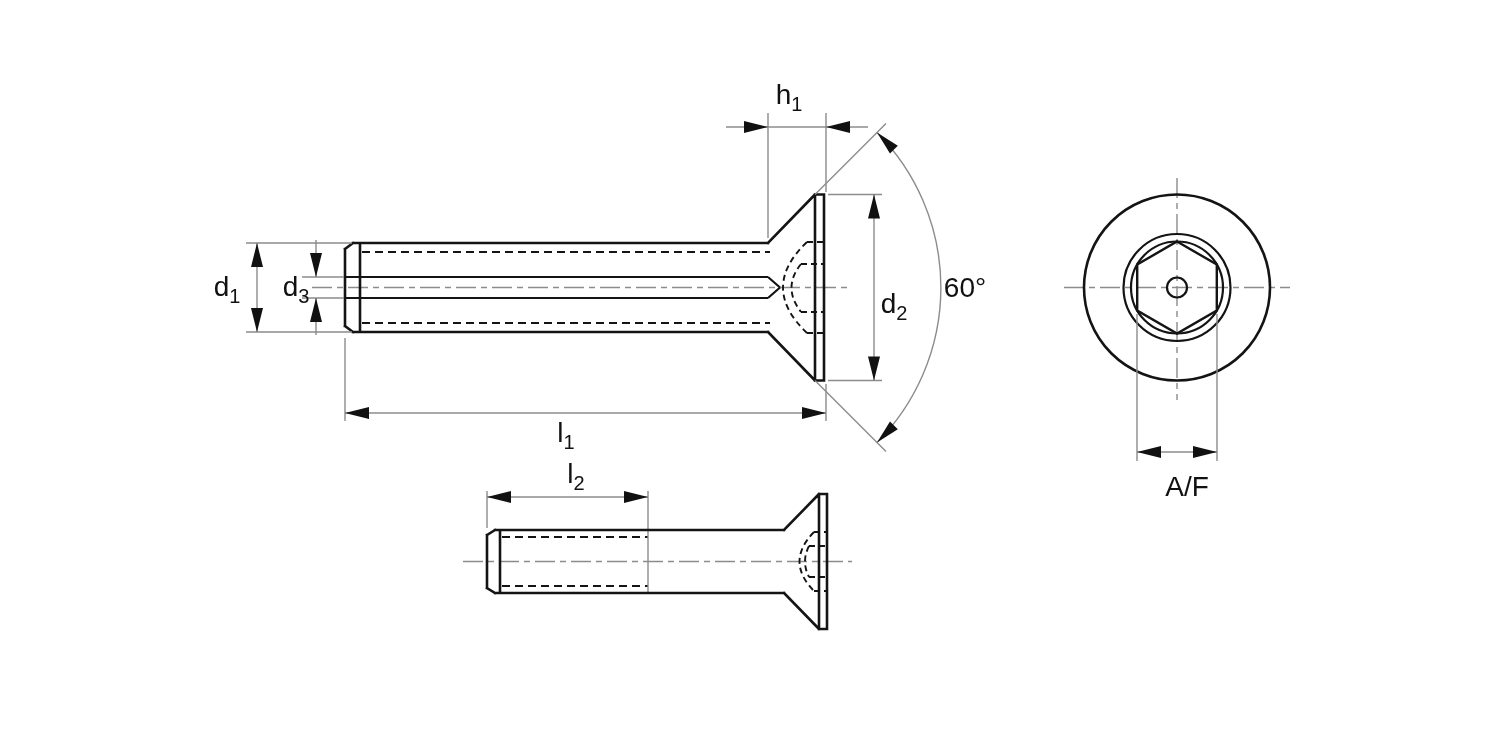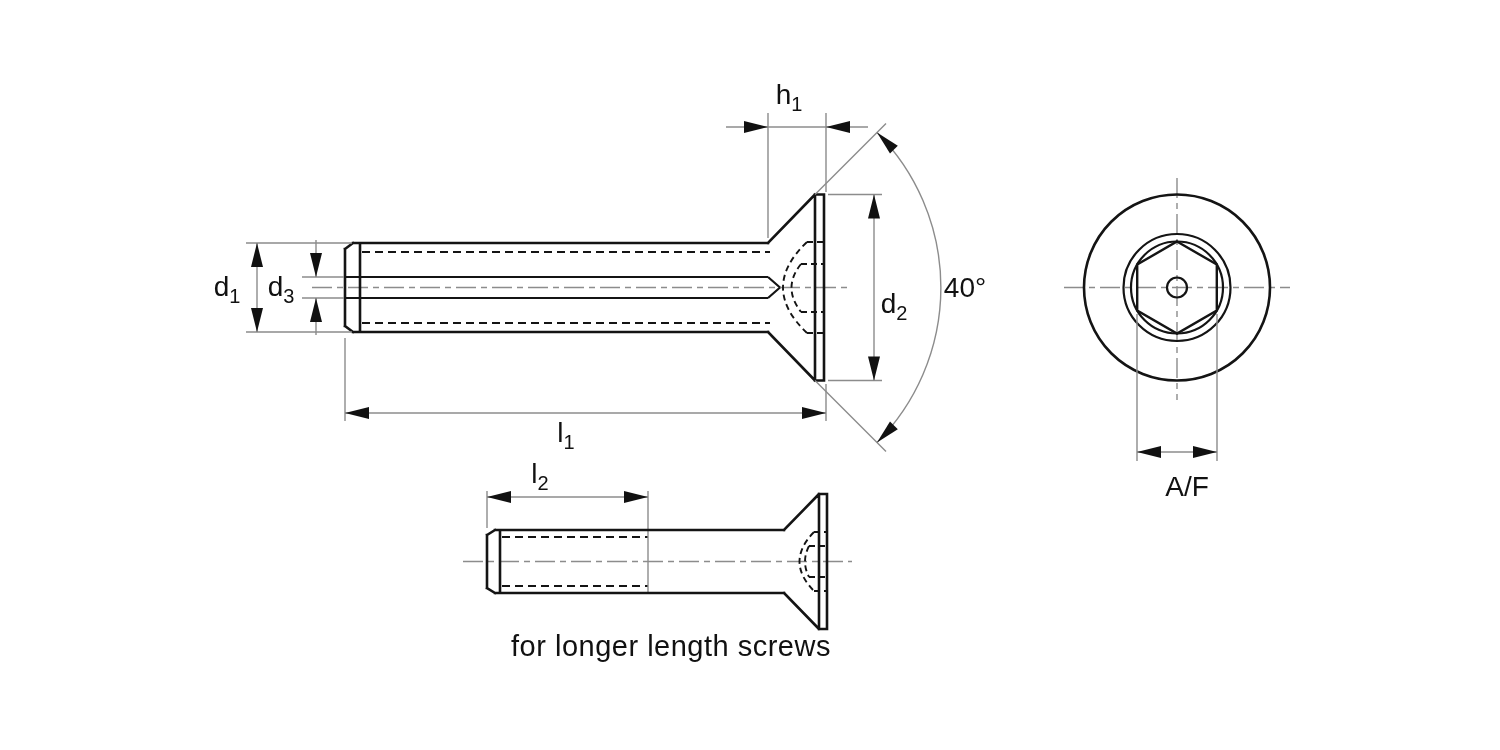--- a/index.html
+++ b/index.html
@@ -130,27 +130,26 @@
         <polygon class="arr" points="1137,452 1161,446 1161,458"></polygon>
         <polygon class="arr" points="1217,452 1193,446 1193,458"></polygon>
       </g>
     </g>
   </svg>
 
   <div class="lbl" style="left:789px;top:95px;"><span>h</span><sub>1</sub></div>
 
   <div class="lbl" style="left:227px;top:287px;text-align:center;"><span>d</span><sub>1</sub></div>
 
-  <div class="lbl" style="left:281px;top:287px;"><span>d</span><sub>3</sub></div>
+  <div class="lbl" style="left:296px;top:287px;"><span>d</span><sub>3</sub></div>
 
   <div class="lbl" style="left:894px;top:304px;"><span>d</span><sub>2</sub></div>
 
-  <div class="lbl" style="left:965px;top:288px;"><span>40°</span></div>
+  <div class="lbl" style="left:965px;top:288px;"><span>60°</span></div>
 
   <div class="lbl" style="left:566px;top:433px;text-align:center;"><span>l</span><sub>1</sub></div>
 
-  <div class="lbl" style="left:540px;top:474px;text-align:center;"><span>l</span><sub>2</sub></div>
+  <div class="lbl" style="left:576px;top:474px;text-align:center;"><span>l</span><sub>2</sub></div>
 
   <div class="lbl" style="left:1177px;top:487px;margin-left:10px;"><span>A/F</span></div>
 
-  <div class="lbl caption" style="left:671px;top:646px;"><span>for longer length screws</span></div>
 
 </div>
 
 </body></html>

